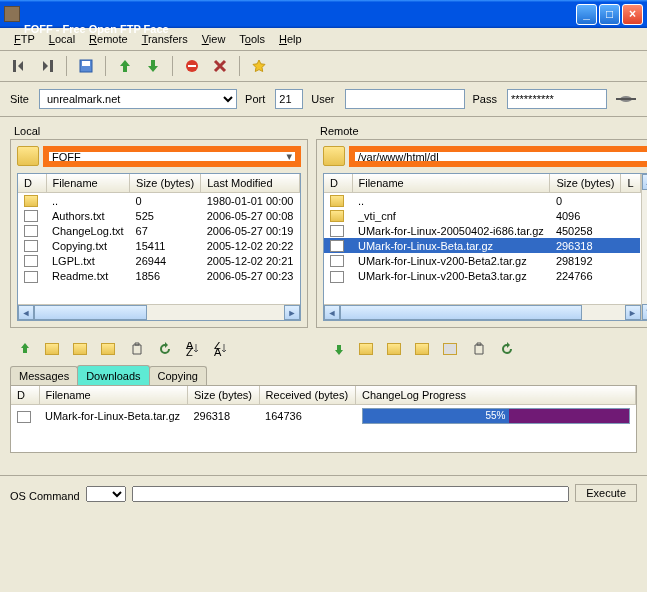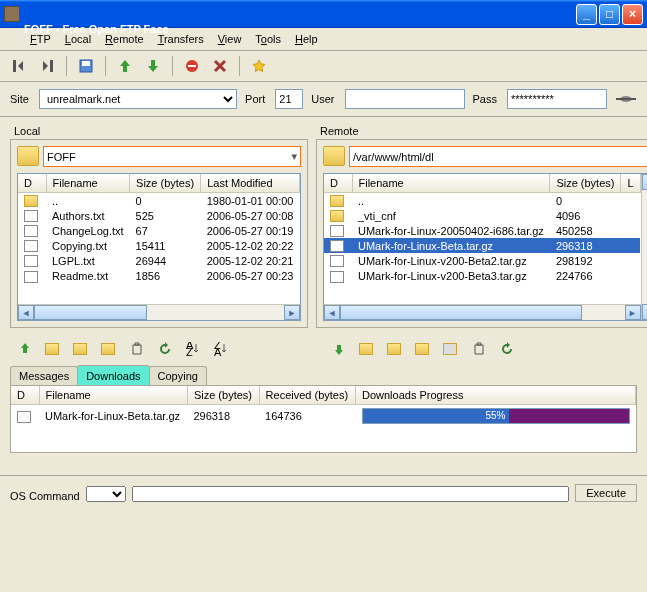--- a/index.html
+++ b/index.html
@@ -4,36 +4,36 @@
 <style>
 * { box-sizing: border-box; margin: 0; padding: 0; font-family: Tahoma, sans-serif; font-size: 11px; }
 body { background: #ece9d8; width: 647px; height: 592px; overflow: hidden; }
 .titlebar { background: linear-gradient(to bottom, #3a95ff 0%, #0054e3 8%, #0054e3 92%, #003db5 100%); height: 28px; display: flex; align-items: center; padding: 0 4px; color: white; font-weight: bold; font-size: 13px; }
 .titlebar .icon { width: 16px; height: 16px; margin-right: 4px; background: #8b7355; border: 1px solid #5a4a38; }
 .titlebar .title { flex: 1; margin-top: 29px; }
 .winbtns { display: flex; gap: 2px; }
 .winbtn { width: 21px; height: 21px; border-radius: 3px; border: 1px solid white; display: flex; align-items: center; justify-content: center; color: white; font-weight: bold; font-size: 12px; }
 .winbtn.min, .winbtn.max { background: linear-gradient(to bottom, #5db1ff, #1f6fd5); }
 .winbtn.close { background: linear-gradient(to bottom, #ff8b6f, #e04229); }
-.menubar { background: #ece9d8; padding: 3px 24px; display: flex; gap: 2px; border-bottom: 1px solid #aca899; }
+.menubar { background: #ece9d8; padding: 3px 8px; display: flex; gap: 2px; border-bottom: 1px solid #aca899; }
 .menuitem { padding: 2px 6px; cursor: default; }
 .menuitem u { text-decoration: underline; }
 .toolbar { background: #ece9d8; padding: 4px 8px; display: flex; align-items: center; gap: 6px; border-bottom: 1px solid #aca899; }
 .tbtn { width: 22px; height: 22px; display: flex; align-items: center; justify-content: center; border: 1px solid transparent; }
 .sep { width: 1px; height: 20px; background: #aca899; margin: 0 2px; }
 .connrow { padding: 6px 10px; display: flex; align-items: center; gap: 8px; border-bottom: 1px solid #aca899; }
 .connrow label { margin-right: 2px; }
 .connrow input, .connrow select { border: 1px solid #7f9db9; padding: 2px 3px; height: 20px; background: white; }
 .panes { display: flex; padding: 8px 10px 4px; gap: 8px; }
 .pane { flex: 1; }
 .pane-lbl { font-size: 11px; margin-bottom: 2px; padding-left: 4px; }
 .pane-box { border: 1px solid #aca899; background: #ece9d8; padding: 6px; position: relative; }
 .pathrow { display: flex; gap: 4px; margin-bottom: 6px; }
 .folder-icon { width: 22px; height: 20px; background: linear-gradient(to bottom, #ffe68c, #e8c352); border: 1px solid #c9a334; border-radius: 2px; }
-.pathbox { flex: 1; border: 1px solid #f97316; background: white; height: 21px; display: flex; align-items: center; padding: 0 3px; }
+.pathbox { flex: 1; border: 6px solid #f97316; background: white; height: 21px; display: flex; align-items: center; padding: 0 3px; }
 .pathbox .dd { margin-left: auto; color: #555; }
 .filetbl-wrap { border: 1px solid #7f9db9; background: white; height: 148px; overflow: hidden; position: relative; }
 .filetbl { width: 100%; border-collapse: collapse; }
 .filetbl th { background: linear-gradient(to bottom, #fff, #ece9d8); border-right: 1px solid #cbc7b8; border-bottom: 1px solid #cbc7b8; padding: 3px 6px; text-align: left; font-weight: normal; white-space: nowrap; }
 .filetbl td { padding: 1px 6px; white-space: nowrap; }
 .filetbl tr.sel td { background: #316ac5; color: white; }
 .ficon { display: inline-block; width: 14px; height: 12px; vertical-align: middle; margin-right: 2px; }
 .ficon.fold { background: linear-gradient(to bottom, #ffe68c, #e8c352); border: 1px solid #c9a334; }
 .ficon.file { background: white; border: 1px solid #888; }
 .hscroll { position: absolute; bottom: 0; left: 0; right: 0; height: 16px; background: #ece9d8; border-top: 1px solid #cbc7b8; display: flex; align-items: center; }
@@ -375,21 +375,21 @@
     <div class="tab inactive">Copying</div>
   </div>
   <div class="tabcontent">
     <table class="dltbl">
       <tbody>
           <tr>
         <th style="width:16px">D</th>
         <th>Filename</th>
         <th>Size (bytes)</th>
         <th>Received (bytes)</th>
-        <th style="width:280px">Downloads Progress</th>
+        <th style="width:280px">ChangeLog Progress</th>
       </tr>
       </tbody>
         <tbody id="dl-rows">
           <tr>
             <td><span class="ficon file"></span></td>
             <td>UMark-for-Linux-Beta.tar.gz</td>
             <td>296318</td>
             <td>164736</td>
             <td>
               <div class="progress">

